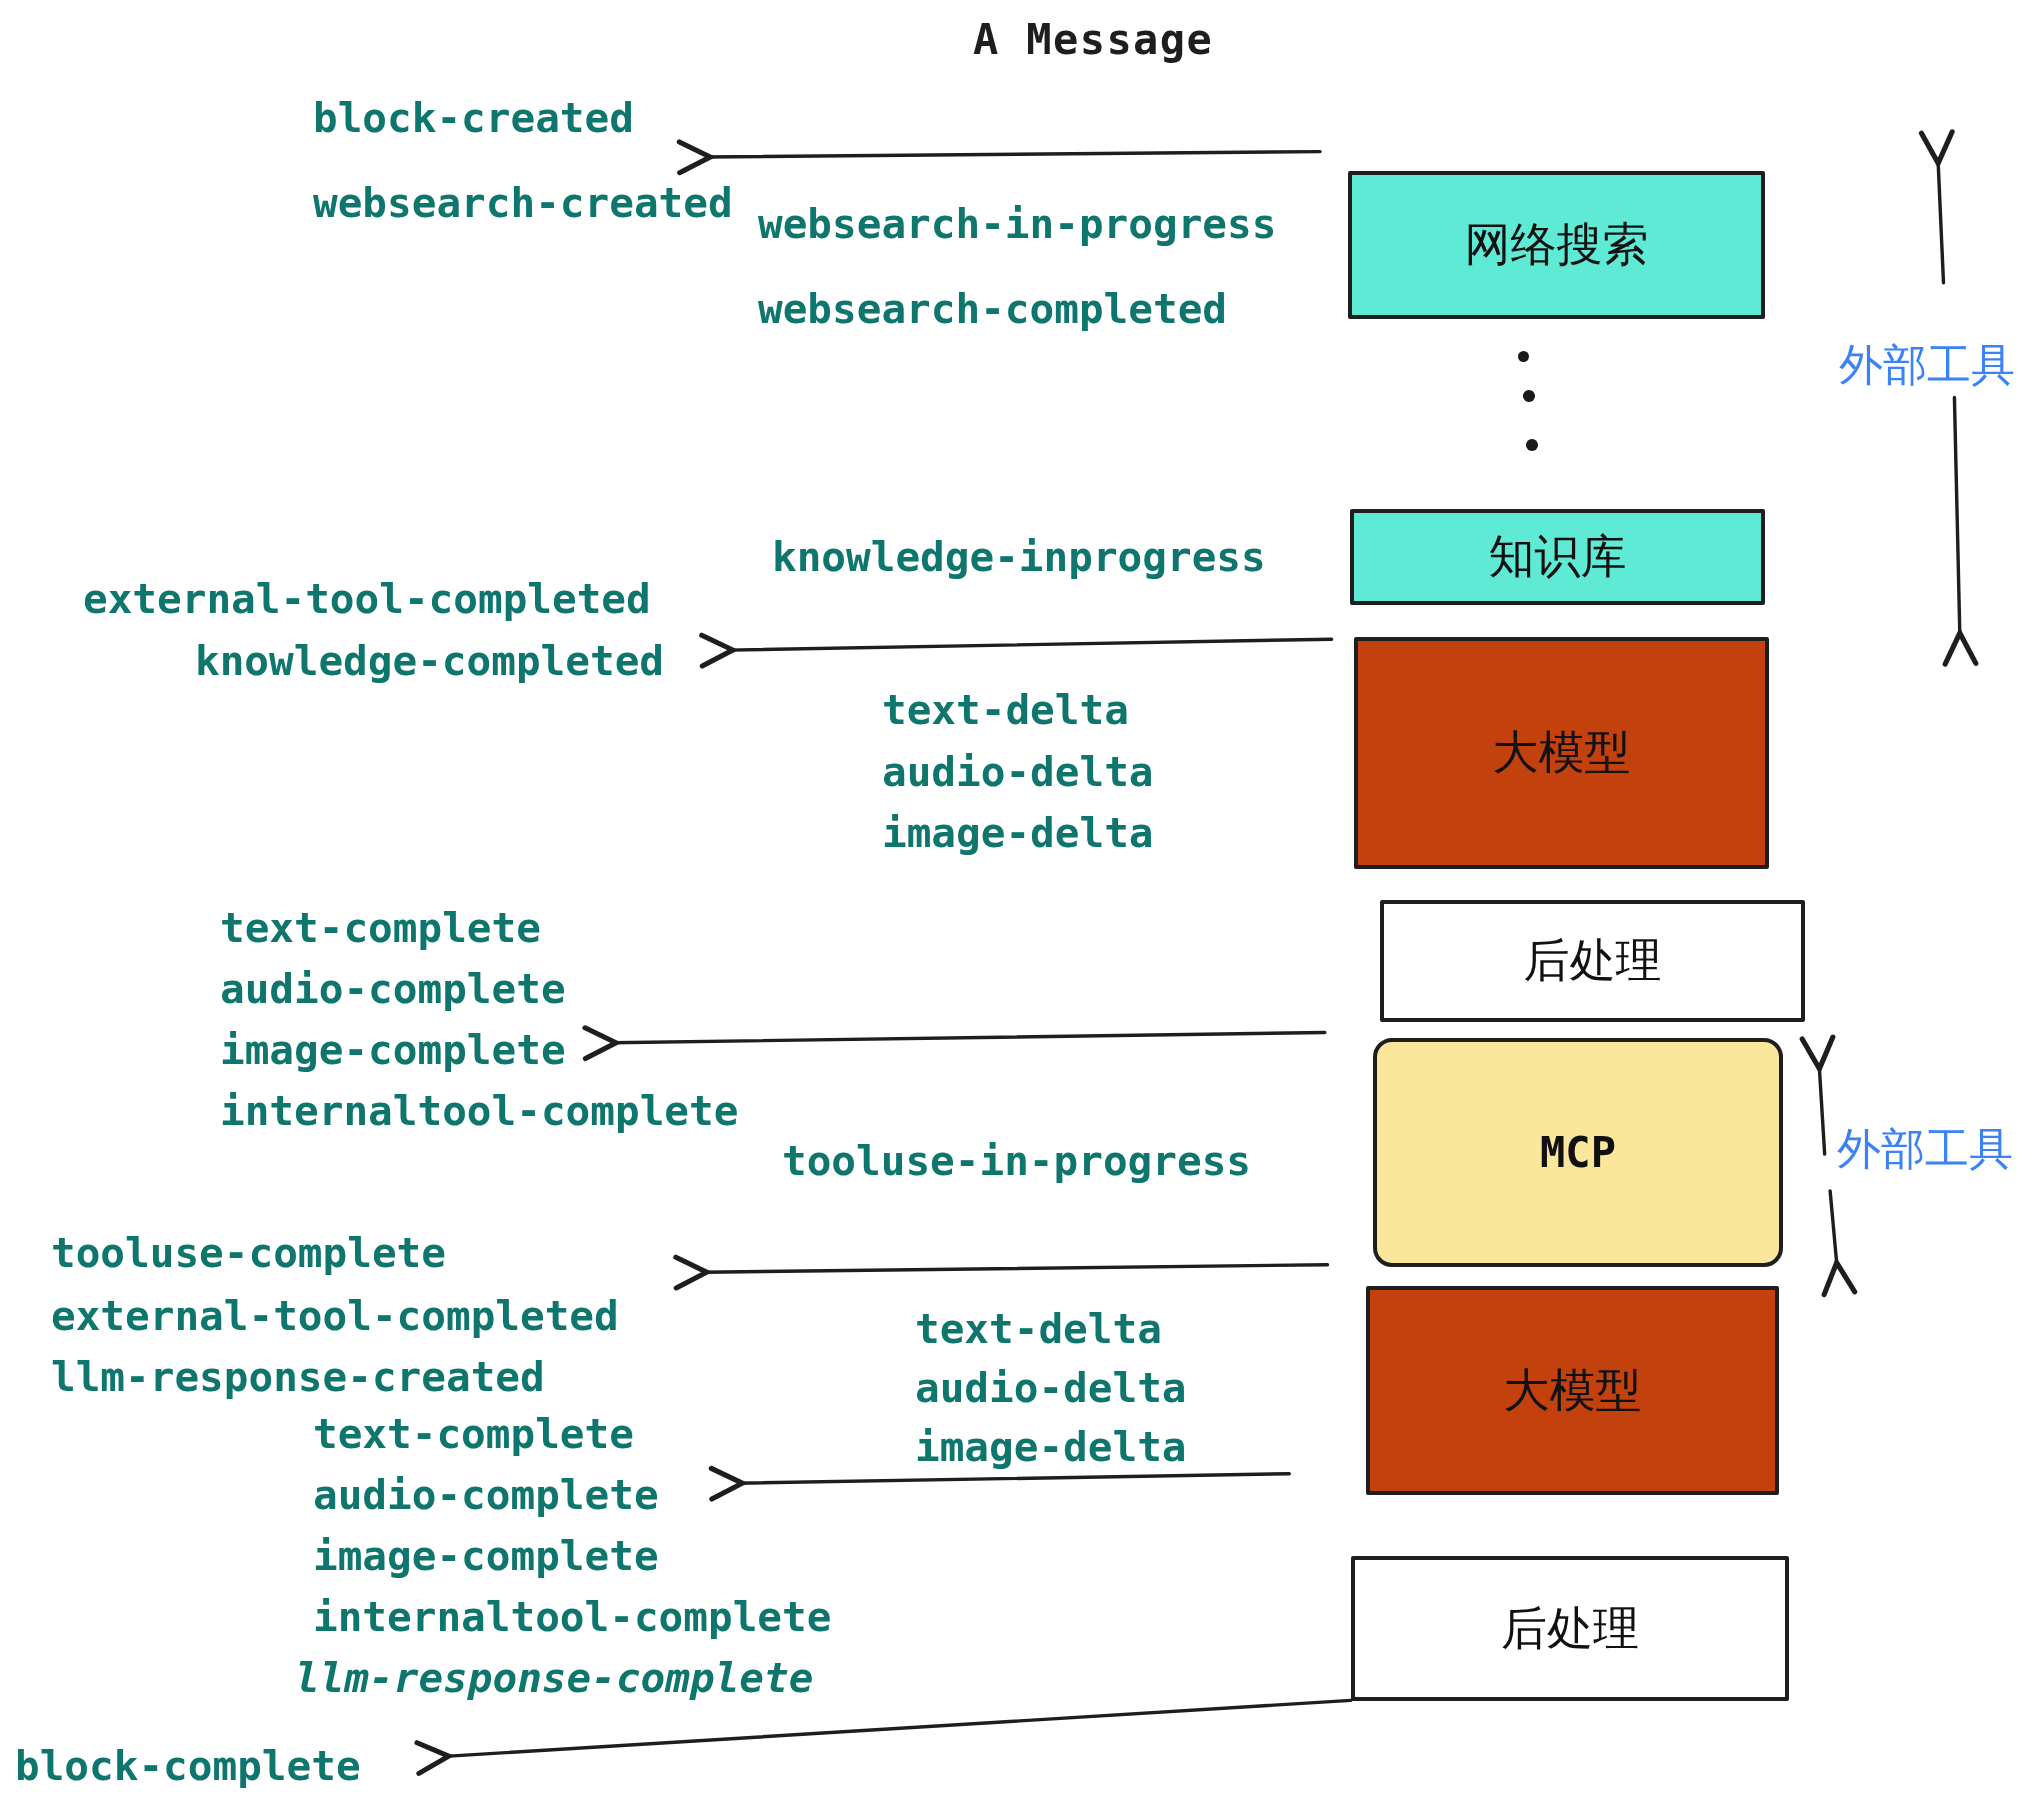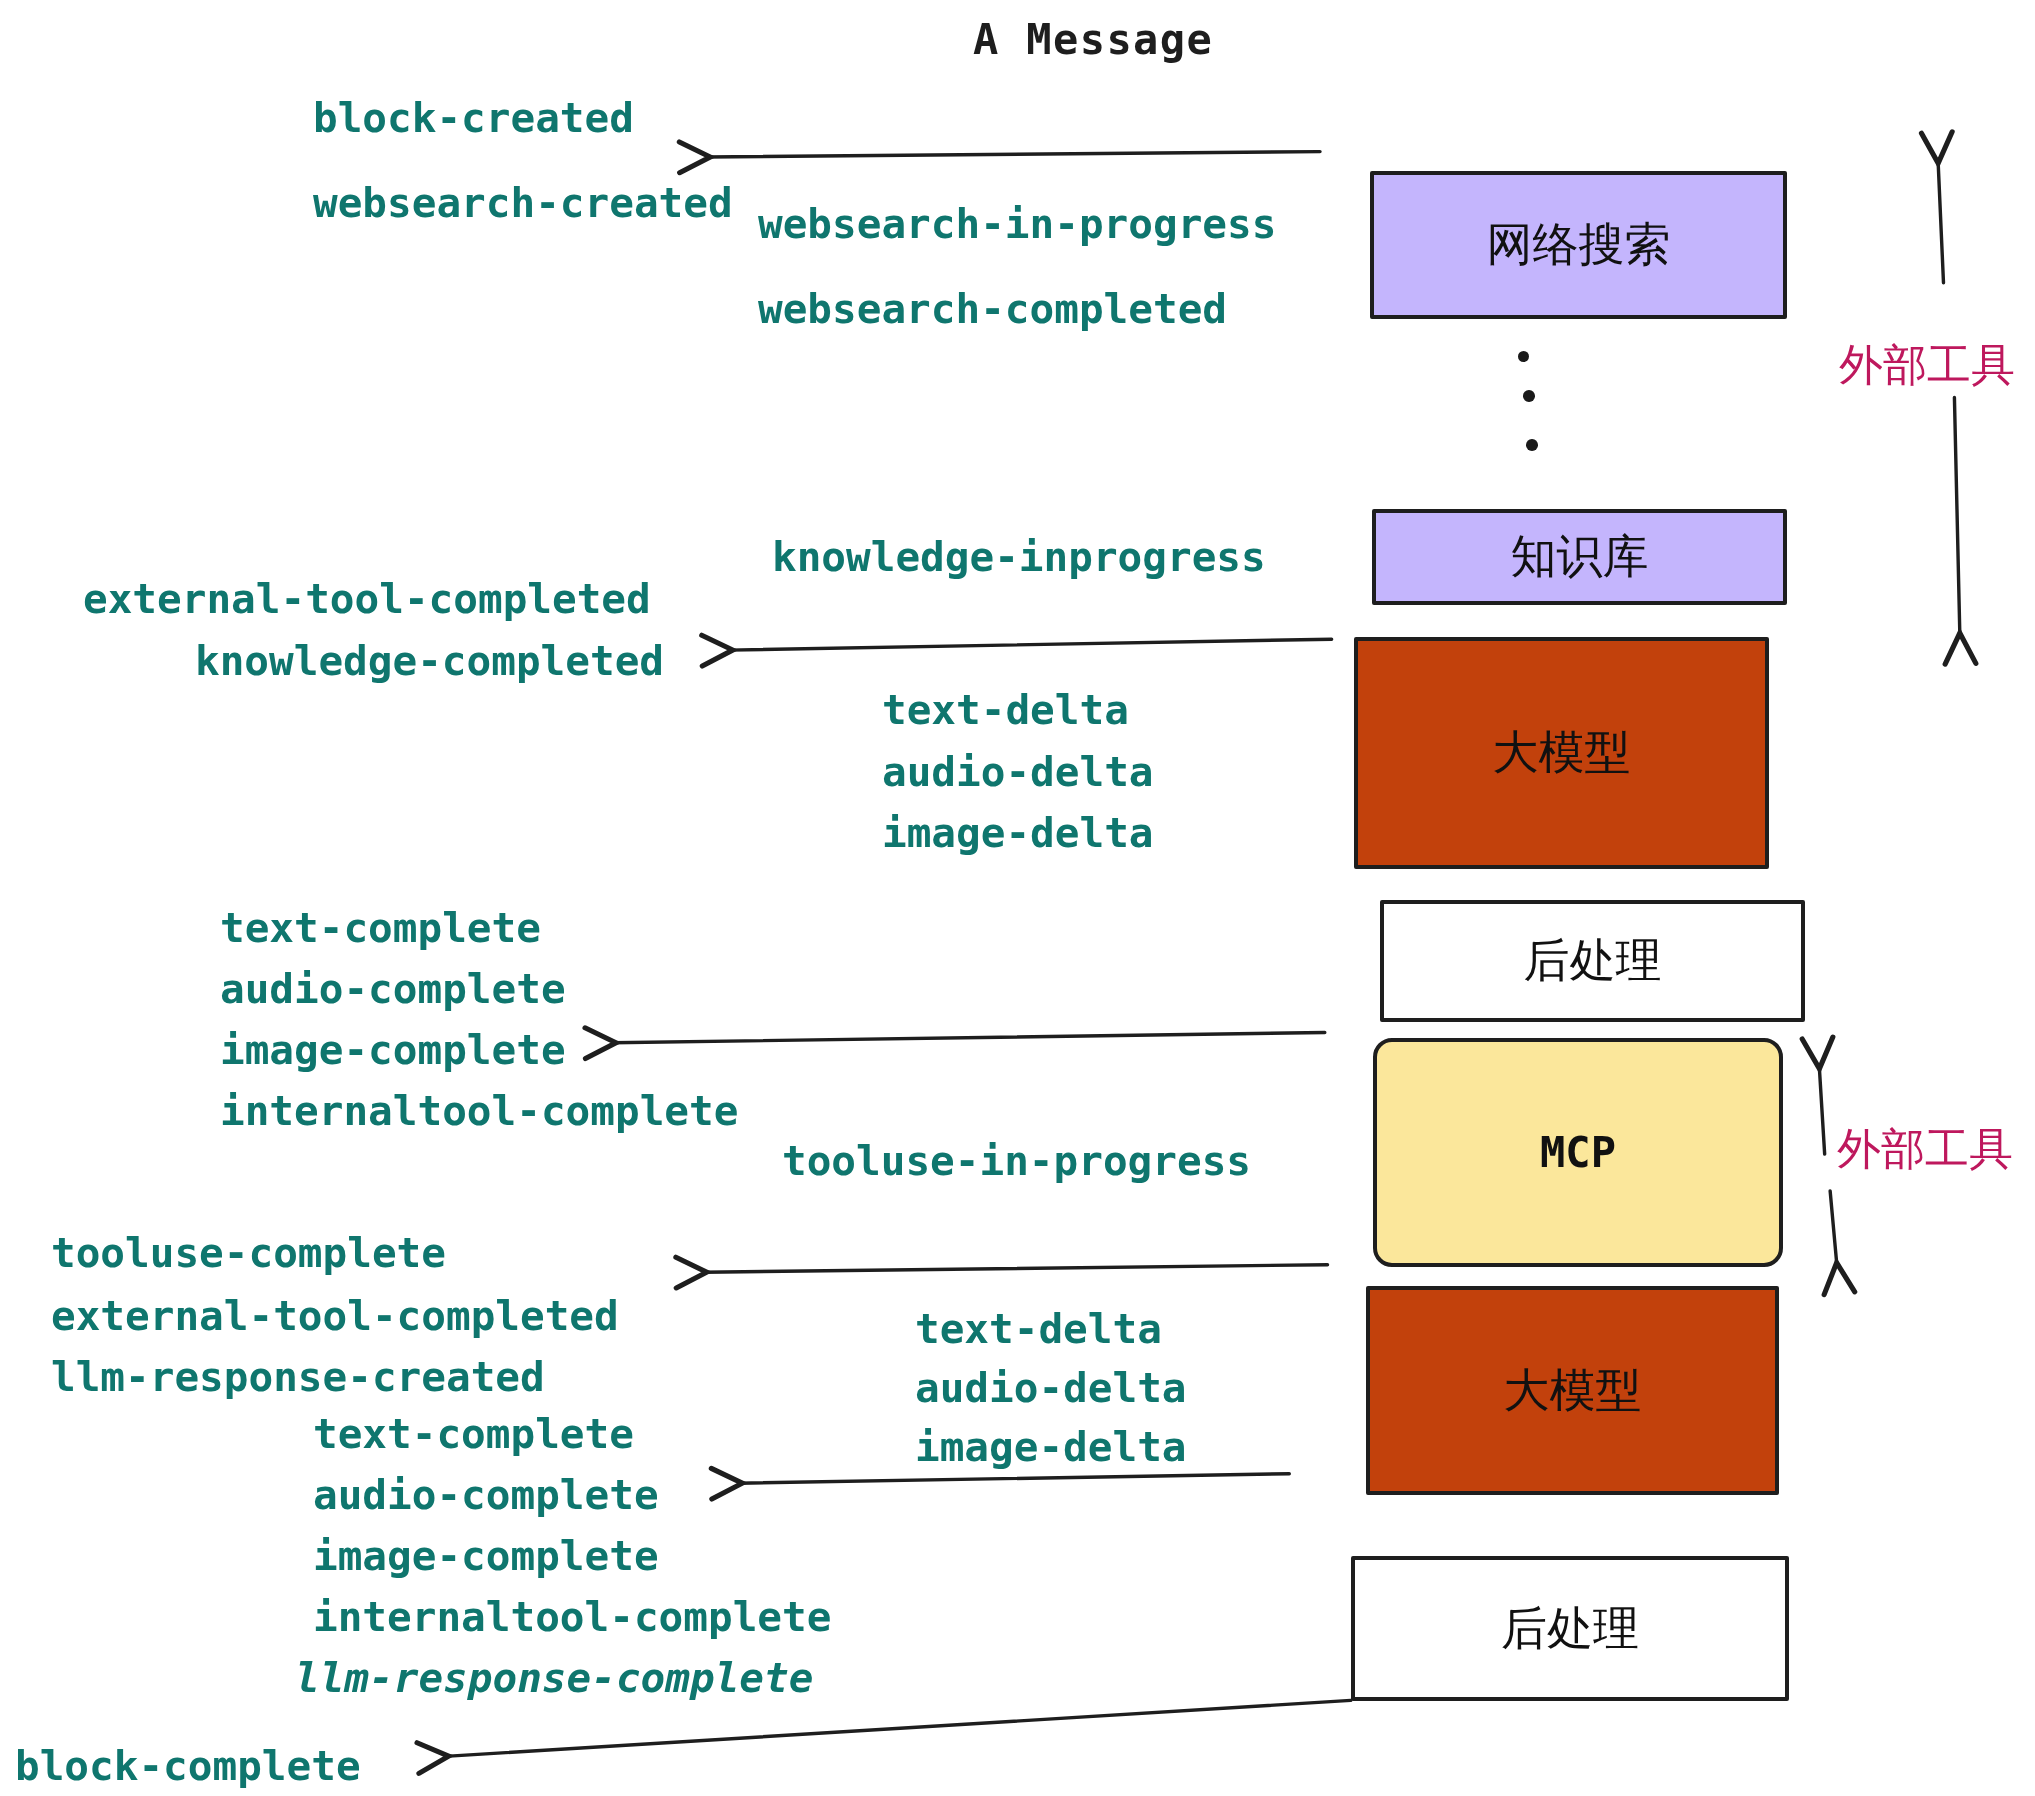--- a/index.html
+++ b/index.html
@@ -31,29 +31,29 @@
     border: 4.1px solid #1e1e1e;
     border-radius: 2px;
     display: flex;
     align-items: center;
     justify-content: center;
     box-sizing: border-box;
     font: 500 46px "DejaVu Sans", sans-serif;
     color: #111111;
     white-space: nowrap;
   }
-  .box.pink   { background: #c4b5fd; margin-left: 22px; }
+  .box.pink   { background: #5eead4; }
   .box.green  { background: #c2410c; }
   .box.yellow { background: #fbe79b; }
   .box.white  { background: #ffffff; }
   .box.mono-label { font: 700 42px "DejaVu Sans Mono", monospace; }
   .side-label {
     position: absolute;
     font: 500 44px "DejaVu Sans", sans-serif;
-    color: #be185d;
+    color: #3b82f6;
     white-space: nowrap;
   }
   .dots {
     position: absolute;
     left: 1515px; top: 345px;
     width: 27px; height: 116px;
   }
   .dots .dot {
     position: absolute;
     width: 11.6px; height: 11.6px;

